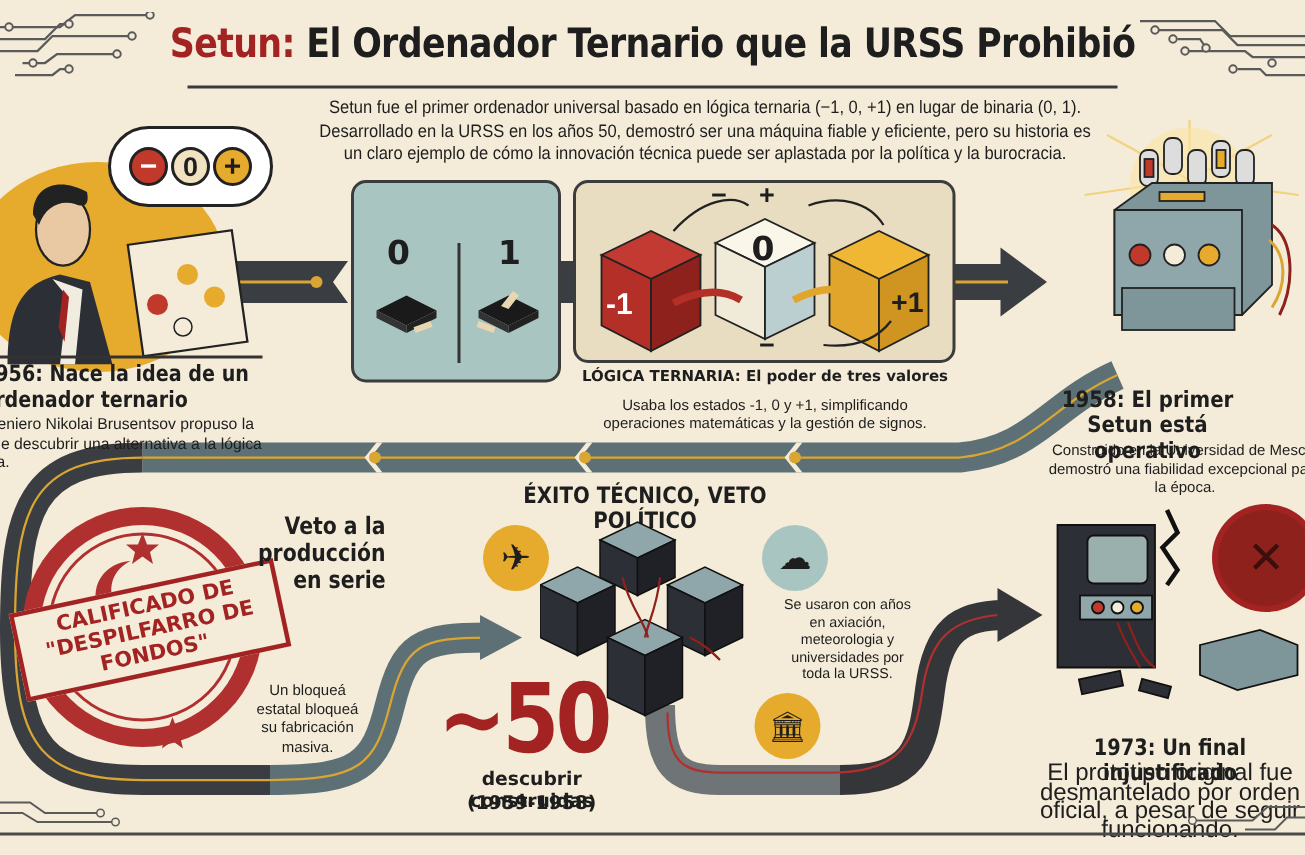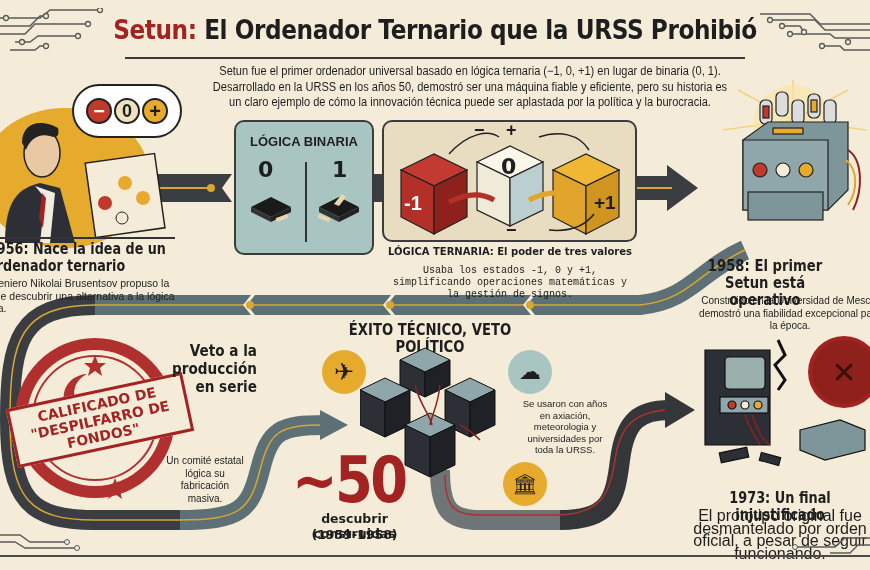--- a/index.html
+++ b/index.html
@@ -32,21 +32,21 @@
   .binary-title { position:absolute; left:0; top:12px; width:100%; text-align:center; font-weight:bold; font-size:13px; }
   .bin-val { position:absolute; top:35px; font-weight:bold; font-size:22px; font-family:"DejaVu Sans", sans-serif; }
   .ternary-box {
     left: 382px; top: 120px; width: 255px; height: 122px;
     background: #e8dcc1; border: 2px solid #3c3c3c; border-radius: 10px;
   }
   .ternary-title {
     left: 370px; top: 246px; width: 280px; text-align: center;
     font-weight: bold; font-size: 10px; font-family:"DejaVu Sans", sans-serif;
   }
-  .ternary-desc { left: 390px; top: 265px; width: 240px; text-align:center; font-size: 10px; line-height: 12px; font-family: Liberation Mono, monospace; }
+  .ternary-desc { left: 390px; top: 265px; width: 240px; text-align:center; font-size: 10px; line-height: 12px; }
   .center { text-align: center; }
   .stamp-label {
     left: 10px; top: 390px; width: 180px; text-align: center;
     color: #a32323; font-weight: bold; font-size: 14px; line-height: 16px;
     font-family: "DejaVu Sans", sans-serif; transform: rotate(-12deg);
     border: 3px solid #a32323; background: #f4ecd8; padding: 3px 4px;
   }
   .big50 { left: 292px; top: 448px; font-size: 64px; font-weight: bold; color: #a32323; font-family:"DejaVu Sans", sans-serif; line-height: 64px; letter-spacing: -3px; transform: scaleX(0.85); transform-origin:left; }
   .footer-rule { left: 0; top: 555px; width: 870px; height: 2px; background: #4a4a4a; }
 </style>
@@ -152,21 +152,20 @@
     <span style="width:26px;height:26px;border-radius:50%;background:#c0392b;color:#fff;font-weight:bold;font-size:20px;display:flex;align-items:center;justify-content:center;border:2px solid #222">−</span>
     <span style="width:26px;height:26px;border-radius:50%;background:#f1e3c2;font-weight:bold;font-size:18px;display:flex;align-items:center;justify-content:center;border:2px solid #222">0</span>
     <span style="width:26px;height:26px;border-radius:50%;background:#e6aa2c;font-weight:bold;font-size:20px;display:flex;align-items:center;justify-content:center;border:2px solid #222">+</span>
   </div>
   <div class="abs" style="left:0;top:159px;width:175px;height:2px;background:#333"></div>
   <div class="abs cap-title" style="left:-12px;top:163px;width:210px">1956: Nace la idea de un ordenador ternario</div>
   <div class="abs cap-desc" style="left:-28px;top:199px;width:210px">El ingeniero Nikolai Brusentsov propuso la idea de descubrir una alternativa a la lógica binaria.</div>
 </div>
 
 <div class="abs binary-box">
-  <div class="binary-title">LÓGICA BINARIA</div>
   <div class="bin-val" style="left:22px">0</div>
   <div class="bin-val" style="left:96px">1</div>
   <div style="position:absolute;left:69px;top:40px;width:1.5px;height:80px;background:#333"></div>
   <svg style="position:absolute;left:10px;top:70px" width="50" height="35" viewBox="0 0 50 35">
     <path d="M5 15 L25 5 L45 15 L25 25 Z" fill="#1a1a1a"></path>
       <path d="M5 15 V20 L25 30 V25 Z" fill="#333"></path>
       <path d="M45 15 V20 L25 30 V25 Z" fill="#222"></path>
     <rect x="30" y="24" width="12" height="4" fill="#e8d7b0" transform="rotate(-20 36 26)"></rect>
   </svg>
   <svg style="position:absolute;left:78px;top:70px" width="50" height="35" viewBox="0 0 50 35">
@@ -242,21 +241,21 @@
   <circle cx="90" cy="88" r="80" fill="#b03030"></circle>
   <circle cx="90" cy="88" r="68" fill="#f4ecd8"></circle>
   <circle cx="90" cy="88" r="62" fill="none" stroke="#b03030" stroke-width="2"></circle>
   <path d="M60 75 C55 60 65 45 82 44 C70 50 66 62 72 74 Z" fill="#b03030"></path>
   <path d="M60 80 L90 60 L94 64 L64 84 Z" fill="#b03030"></path>
   <polygon points="90,25 93,33 101,33 95,38 97,46 90,41 83,46 85,38 79,33 87,33" fill="#b03030"></polygon>
   <polygon points="110,148 113,156 121,156 115,161 117,169 110,164 103,169 105,161 99,156 107,156" fill="#b03030"></polygon>
 </svg>
 <div class="abs stamp-label">CALIFICADO DE "DESPILFARRO DE FONDOS"</div>
 <div class="abs cap-title" style="left:172px;top:342px;width:100px;font-size:16px;line-height:18px;text-align:right">Veto a la producción en serie</div>
-<div class="abs cap-desc center" style="left:165px;top:455px;width:80px;font-size:10px">Un comité estatal lógica su fabricación masiva.</div>
+<div class="abs cap-desc center" style="left:165px;top:455px;width:80px;font-size:10px">Un bloqueá estatal bloqueá su fabricación masiva.</div>
 
 <div class="abs cap-title center" style="left:310px;top:322px;width:240px;transform:scaleX(0.88);transform-origin:center">ÉXITO TÉCNICO, VETO POLÍTICO</div>
 <div class="abs" style="left:322px;top:350px;width:44px;height:44px;border-radius:50%;background:#e6aa2c;display:flex;align-items:center;justify-content:center;font-size:24px">✈</div>
 <div class="abs" style="left:508px;top:350px;width:44px;height:44px;border-radius:50%;background:#a9c5c1;display:flex;align-items:center;justify-content:center;font-size:22px">☁</div>
 <div class="abs" style="left:503px;top:462px;width:44px;height:44px;border-radius:50%;background:#e6aa2c;display:flex;align-items:center;justify-content:center;font-size:20px">🏛</div>
 <svg class="abs" style="left:360px;top:345px" width="145" height="140" viewBox="0 0 145 140">
   <g stroke="#111" stroke-width="1">
     <g transform="translate(40,0)">
         <path d="M0 15 L25 3 L50 15 L25 27 Z" fill="#8fa6aa"></path>
         <path d="M0 15 V40 L25 52 V27 Z" fill="#2d2f36"></path>

